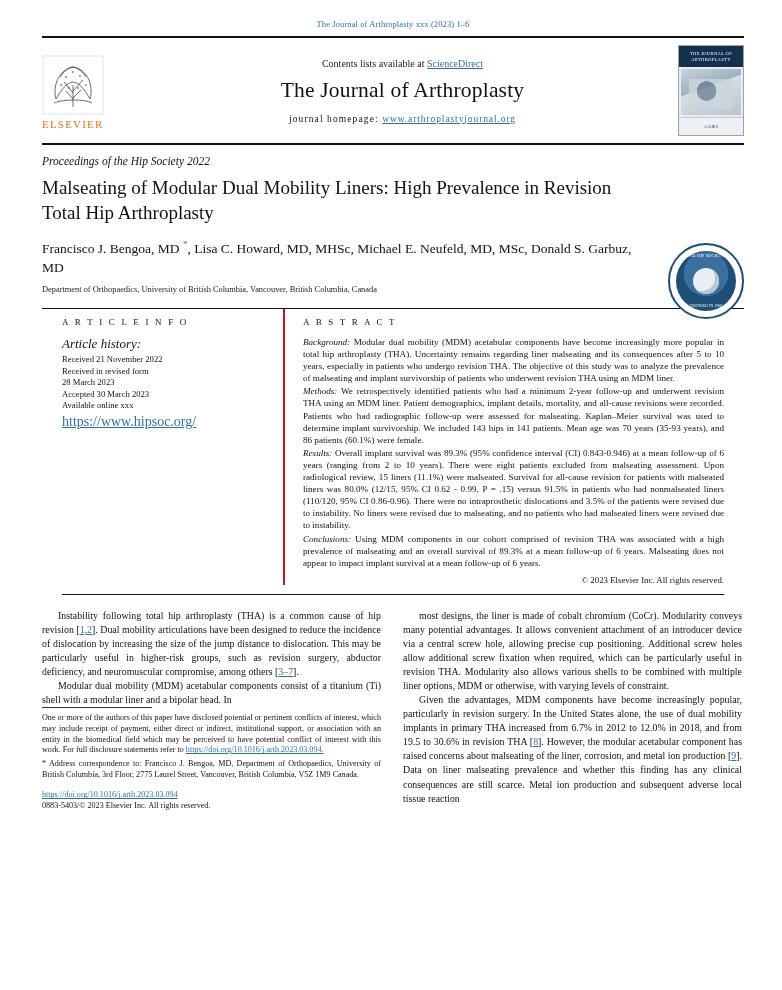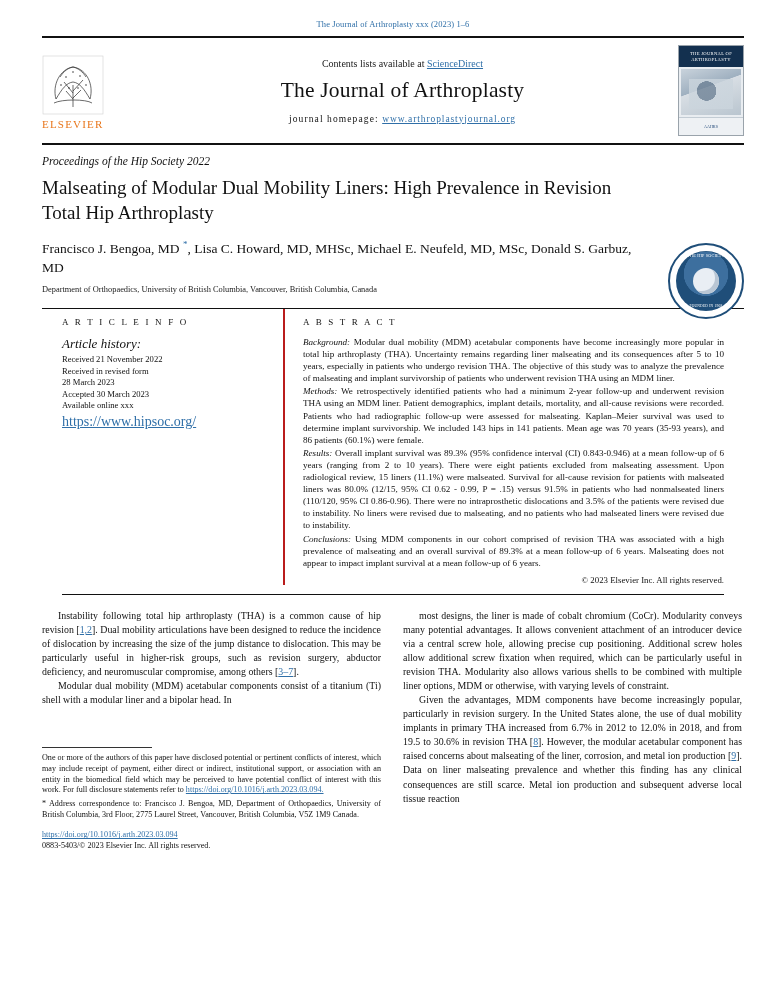--- a/index.html
+++ b/index.html
@@ -238,21 +238,20 @@
   .bcol{
     width:339px;
     font-size:9.9px;
     line-height:1.42;
     text-align:justify;
   }
   .bcol p{margin:0;text-indent:16px;}
   .lnk{color:#2f6fa8;}
   
   .foot{
-    margin-top:40px;
   }
   .foot-rule{
     width:110px;border-top:.9px solid #333;margin-bottom:5px;
   }
   .foot p{
     font-size:8.1px;
     line-height:1.32;
     text-align:justify;
     text-indent:0;
     margin:0 0 3px 0;

